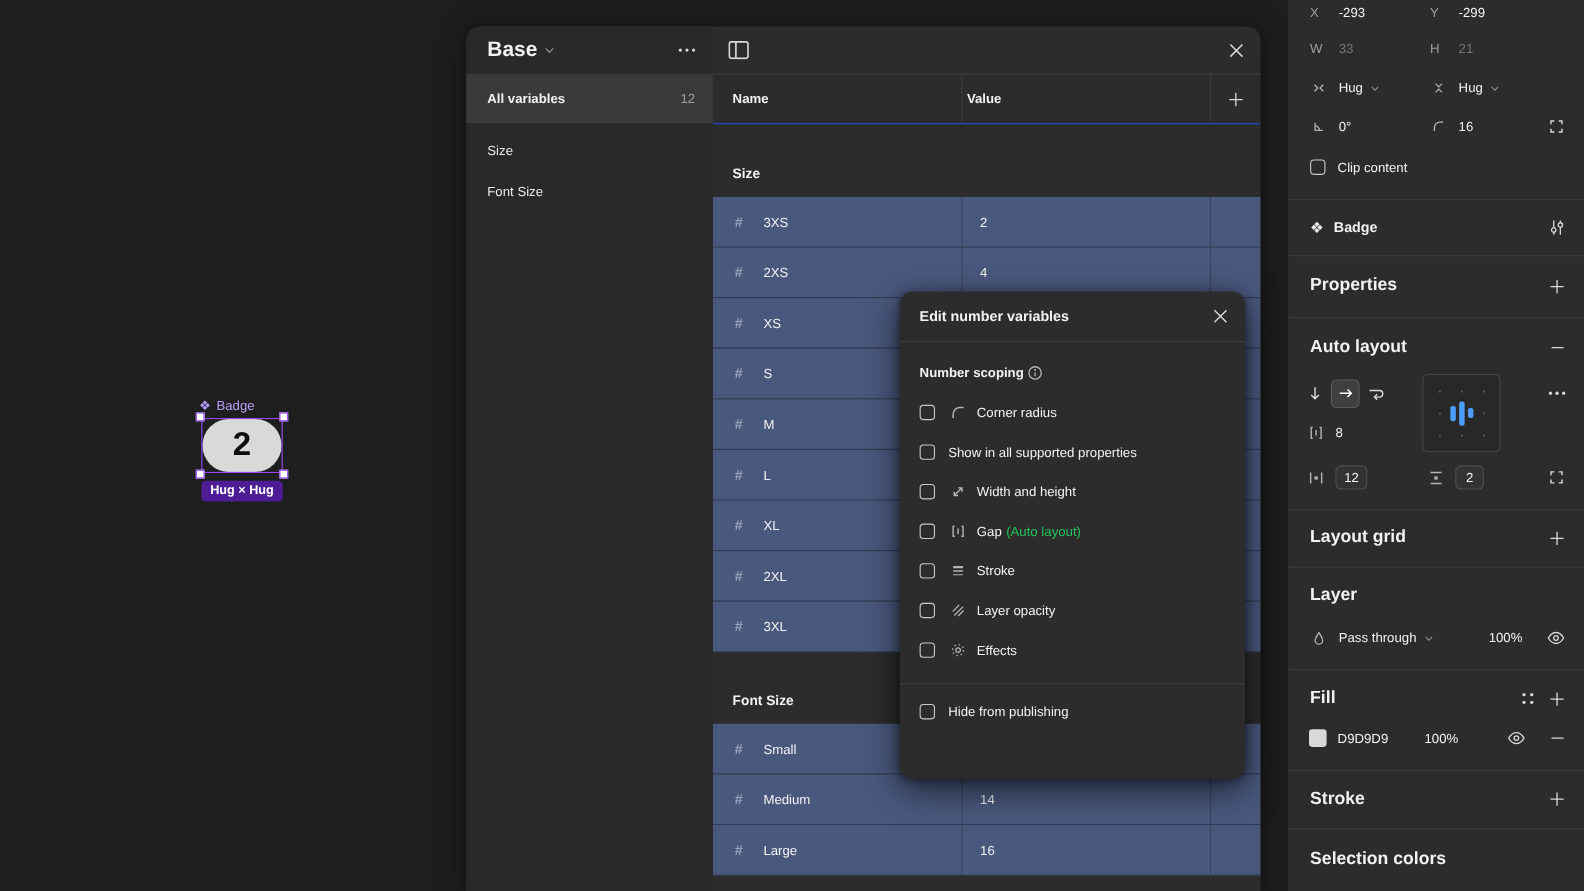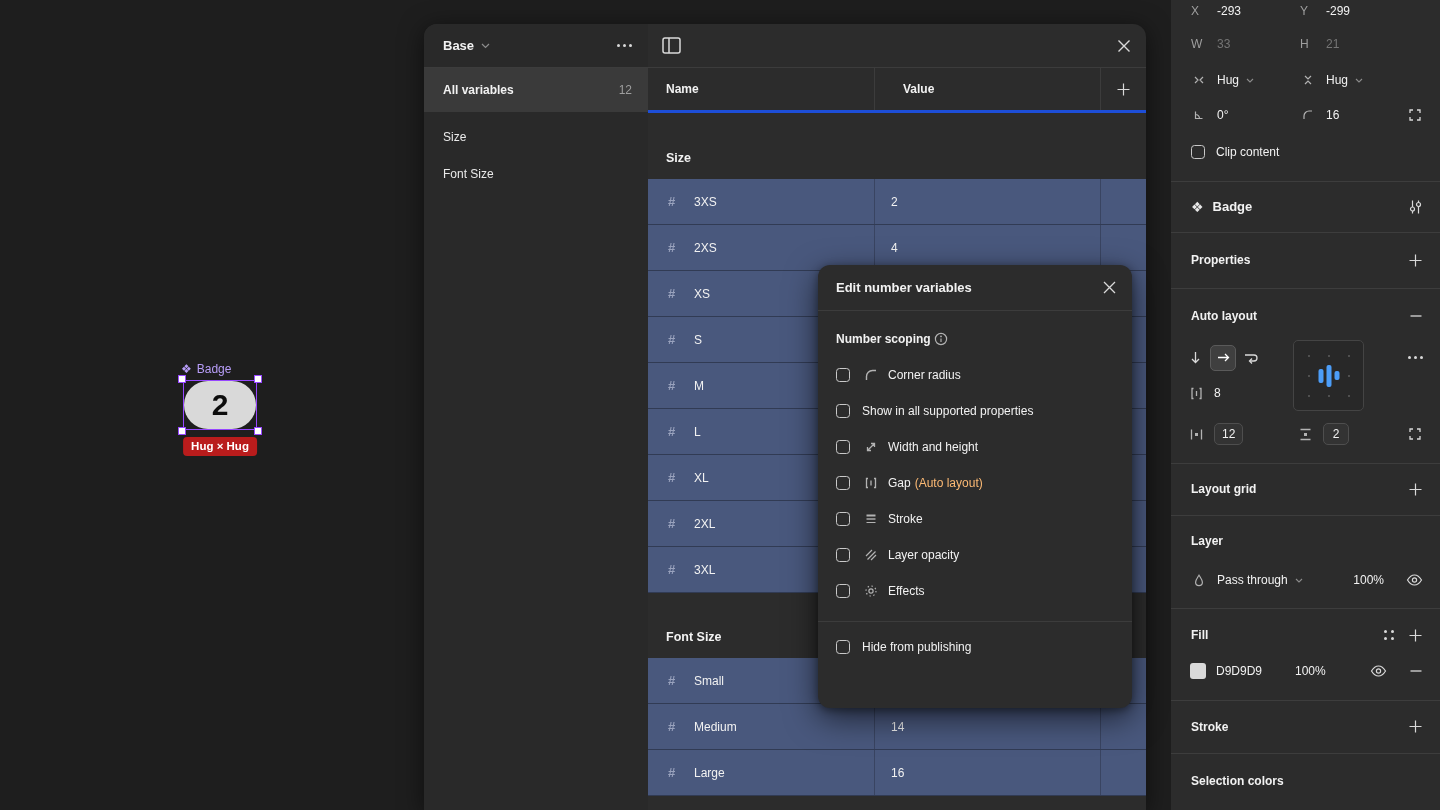--- a/index.html
+++ b/index.html
@@ -12,49 +12,49 @@
   .sel-label { position:absolute; left:-2px; top:-18px; display:flex; align-items:center; gap:5px;
     color:#b79df8; font-size:12px; white-space:nowrap; }
   .sel-label .cdia { font-size:12px; line-height:1; color:#b79df8; }
   .sel-box { position:absolute; inset:0; border:1.5px solid #9747ff; }
   .badge-pill { position:absolute; inset:1px; background:#d9d9d9; border-radius:25px;
     display:flex; align-items:center; justify-content:center; }
   .badge-pill span { color:#0d0d0d; font-size:30px; font-weight:700; }
   .handle { position:absolute; width:8px; height:8px; background:#fff; border:1px solid #9747ff; }
   .h-tl{left:-5px;top:-5px} .h-tr{right:-5px;top:-5px} .h-bl{left:-5px;bottom:-5px} .h-br{right:-5px;bottom:-5px}
   .hug-pill { position:absolute; left:50%; transform:translateX(-50%); top:57px;
-    background:#b91c1c; color:#fff; font-size:11.5px; font-weight:600;
+    background:#4c1d95; color:#fff; font-size:11.5px; font-weight:600;
     padding:3px 8px 4px; border-radius:4px; white-space:nowrap; }
 
   
   .vmodal { position:absolute; left:424px; top:24px; width:722px; height:786px;
     background:#2c2c2c; border-radius:13px 13px 0 0; display:flex;
     box-shadow:0 4px 24px rgba(0,0,0,.55); z-index:10; }
   .vside { width:224px; background:#292929; border-radius:13px 0 0 0; flex:none;
     display:flex; flex-direction:column; }
   .vside-head { height:44px; flex:none; display:flex; align-items:center; padding:0 16px 0 19px;
     border-bottom:1px solid #3c3c3c; }
-  .vside-head .ttl { font-weight:700; font-size:13px; }
+  .vside-head .ttl { font-weight:700; font-size:19px; }
   .chev { margin-left:7px; display:inline-flex; }
   .spacer { flex:1; }
   .dots3 { display:inline-flex; gap:3px; }
   .dots3 i { width:3px; height:3px; border-radius:50%; background:#d9d9d9; }
   .vall { height:44px; flex:none; background:#3a3a3a; display:flex; align-items:center;
     padding:0 16px 0 19px; }
   .vall .lbl { font-weight:600; }
   .vall .cnt { margin-left:auto; color:#9e9e9e; }
   .vgroups { padding-top:6px; }
   .vgitem { height:37px; display:flex; align-items:center; padding-left:19px; color:#eaeaea; }
 
   .vtable { flex:1; display:flex; flex-direction:column; border-radius:0 13px 0 0; overflow:hidden; }
   .vtoolbar { height:44px; flex:none; display:flex; align-items:center; padding:0 15px 0 14px;
     border-bottom:1px solid #3c3c3c; }
-  .vcolhead { height:45px; flex:none; display:flex; border-bottom:3px solid #1d4ed8; }
+  .vcolhead { height:45px; flex:none; display:flex; border-bottom:1px solid #1d4ed8; }
   .vcolhead .c1 { width:226px; display:flex; align-items:center; padding-left:18px; font-weight:600; }
-  .vcolhead .c2 { width:226px; display:flex; align-items:center; padding-left:28px; font-weight:600;
+  .vcolhead .c2 { width:226px; display:flex; align-items:center; padding-left:4px; font-weight:600;
     border-left:1px solid #3c3c3c; }
   .vcolhead .c3 { flex:1; display:flex; align-items:center; justify-content:center;
     border-left:1px solid #3c3c3c; }
   .ghead { height:66px; display:flex; align-items:flex-end; padding:0 0 14px 18px; }
   .ghead span { font-weight:700; font-size:12.5px; }
   .vrow { height:46px; display:flex; background:#49587d; border-bottom:1px solid rgba(0,0,0,.32); }
   .vrow .c1 { width:226px; display:flex; align-items:center; padding-left:20px; }
   .vrow .c2 { width:226px; display:flex; align-items:center; padding-left:16px;
     border-left:1px solid rgba(0,0,0,.22); }
   .vrow .c3 { flex:1; border-left:1px solid rgba(0,0,0,.22); }
@@ -66,37 +66,37 @@
     box-shadow:0 10px 32px rgba(0,0,0,.6), 0 2px 8px rgba(0,0,0,.4); }
   .dlg-head { height:46px; display:flex; align-items:center; padding:0 16px 0 18px;
     border-bottom:1px solid #3c3c3c; }
   .dlg-head .t { font-weight:700; font-size:13px; }
   .scoping { height:36px; margin-top:10px; display:flex; align-items:center; padding-left:18px; gap:3px; }
   .scoping .t { font-weight:600; }
   .opt { height:36px; display:flex; align-items:center; padding-left:18px; }
   .cbx { width:14px; height:14px; border:1.5px solid #c9c9c9; border-radius:3.5px; flex:none; }
   .opt .cbx { margin-right:12px; }
   .oicon { width:18px; margin-right:8px; display:flex; justify-content:center; flex:none; }
-  .osuf { color:#fdba74; margin-left:4px; }
+  .osuf { color:#22c55e; margin-left:4px; }
   .dlg-div { border-top:1px solid #3c3c3c; margin-top:12px; }
   .dlg-foot { height:49px; display:flex; align-items:center; padding-left:18px; }
   .dlg-foot .cbx { margin-right:12px; }
 
   
   .inspector { position:absolute; left:1171px; top:0; width:269px; height:810px;
     background:#2c2c2c; z-index:20; }
   .irow { position:absolute; left:0; right:0; display:flex; align-items:center; }
   .icol1 { position:absolute; left:20px; display:flex; align-items:center; }
   .icol2 { position:absolute; left:129px; display:flex; align-items:center; }
   .ilbl { color:#9e9e9e; width:26px; }
   .ival { color:#f2f2f2; }
   .idis { color:#757575; }
   .iright { position:absolute; right:17px; display:flex; align-items:center; }
   .idiv { position:absolute; left:0; right:0; border-top:1px solid #3d3d3d; }
-  .sechead { font-weight:600; font-size:12px; color:#f2f2f2; }
+  .sechead { font-weight:600; font-size:16px; color:#f2f2f2; }
   .iconsl { width:16px; margin-right:10px; display:flex; justify-content:center; }
   .dirbox { width:26px; height:26px; background:#3f3f3f; border:1px solid #5a5a5a; border-radius:5px;
     display:flex; align-items:center; justify-content:center; margin:0 7px; }
   .numbox { height:22px; min-width:26px; padding:0 7px; border:1px solid #4e4e4e; border-radius:5px;
     display:flex; align-items:center; justify-content:center; background:#333; }
   .alignw { position:absolute; left:122px; top:340px; width:71px; height:71px;
     background:#282828; border:1px solid #444; border-radius:5px; }
   .alignw .dot { position:absolute; width:2px; height:2px; border-radius:50%; background:#5c5c5c; }
   .bars { position:absolute; left:50%; top:50%; transform:translate(-50%,-50%);
     display:flex; align-items:center; gap:3px; }

